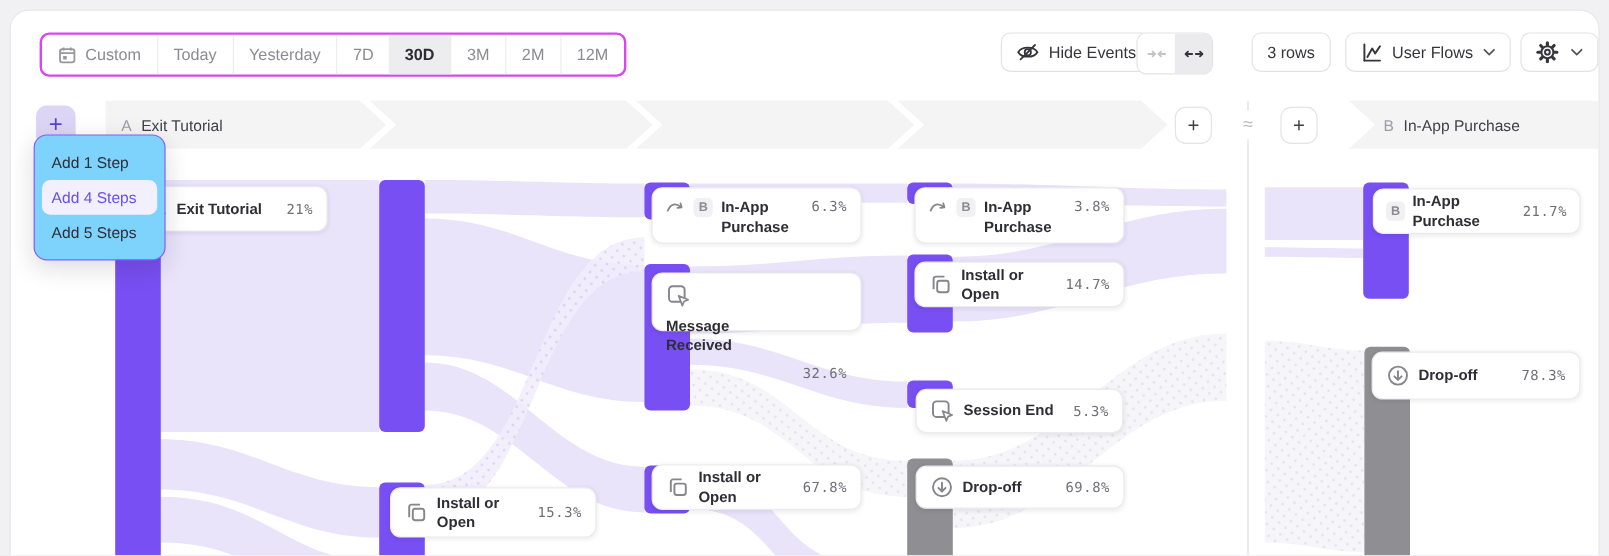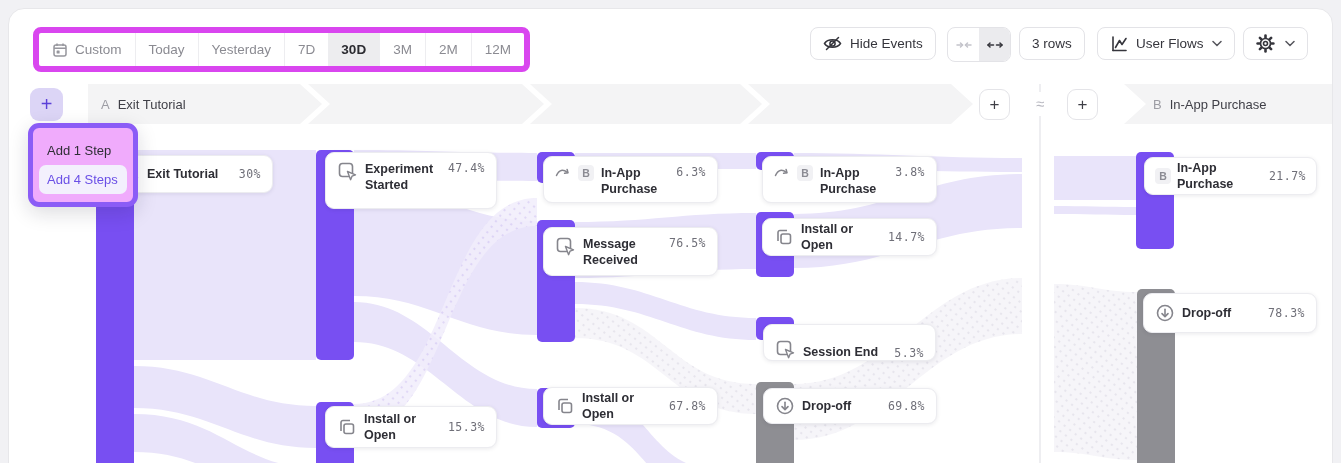--- a/index.html
+++ b/index.html
@@ -3,49 +3,49 @@
 <meta charset="utf-8">
 <style>
   html,body{margin:0;padding:0;background:#e9e9ec;}
   .stage{position:relative;width:1341px;height:463px;background:#f1f1f4;
          font-family:"Liberation Sans",sans-serif;overflow:hidden;}
   .panel{position:absolute;left:8px;top:8px;width:1325px;height:480px;background:#fff;
          border:1px solid #e7e7ea;border-radius:16px;box-sizing:border-box;}
 
   
   .dates{position:absolute;left:33px;top:27px;height:33px;display:flex;background:#fff;
-         border:6px solid #d946ef;border-radius:8px;overflow:hidden;z-index:4;}
+         border:2px solid #d946ef;border-radius:8px;overflow:hidden;z-index:4;}
   .seg{display:flex;align-items:center;gap:7px;padding:0 13px;font-size:13.5px;color:#8b8b92;
        border-right:1px solid #ededf0;white-space:nowrap;cursor:default;}
   .seg:last-child{border-right:none;}
   .seg.active{background:#ededef;color:#2c2c31;font-weight:700;padding-left:12px;}
   .btn{position:absolute;top:27px;display:flex;align-items:center;gap:8px;height:33px;background:#fff;
        border:1px solid #e3e3e7;border-radius:8px;padding:0 12px;font-size:13.5px;color:#35353c;
-       font-weight:500;box-sizing:border-box;z-index:4;white-space:nowrap;}
+       font-weight:500;box-sizing:border-box;z-index:4;white-space:nowrap;margin-left:24px;}
   .pair{position:absolute;left:947px;top:27px;height:33px;display:flex;border:1px solid #e3e3e7;
         border-radius:8px;overflow:hidden;background:#fff;z-index:4;}
   .pair .half{width:31px;display:flex;align-items:center;justify-content:center;}
   .pair .half.on{background:#ebebee;}
 
   
   .bandtxt{position:absolute;top:84px;height:40px;display:flex;align-items:center;gap:8px;
            font-size:13px;z-index:2;}
   .bandtxt .letter{color:#9d9da4;}
   .bandtxt .title{color:#3f3f47;font-weight:500;}
   .pbtn{position:absolute;top:89px;width:31px;height:31px;background:#fff;border:1px solid #e4e4e8;
         border-radius:9px;display:flex;align-items:center;justify-content:center;font-size:17px;
         color:#3f3f46;box-sizing:border-box;z-index:2;}
   .approx{position:absolute;left:1026px;top:92px;width:28px;height:24px;line-height:24px;
           text-align:center;background:#fff;font-size:15px;color:#b9b9c1;z-index:2;}
 
   
   .addbtn{position:absolute;left:30px;top:88px;width:33px;height:33px;background:#dcd5f6;
           border-radius:9px;color:#5b40d8;font-size:20px;font-weight:500;display:flex;
           align-items:center;justify-content:center;z-index:5;}
-  .menu{position:absolute;left:28px;top:123px;width:110px;background:#f0abfc;border:5px solid #8b5cf6;
+  .menu{position:absolute;left:28px;top:112px;width:110px;background:#7dd3fc;border:1px solid #8b5cf6;
         border-radius:11px;box-shadow:0 6px 20px rgba(20,20,40,.15);padding:8px 6px;z-index:6;
         box-sizing:border-box;}
   .mi{font-size:13px;color:#2e2e35;padding:7px 8px;border-radius:7px;white-space:nowrap;}
   .mi.sel{color:#6a4fe6;background:#f3f0fd;}
 
   
   .card{position:absolute;display:flex;align-items:center;gap:7px;background:#fff;
         border:1px solid #ececf0;border-radius:9px;box-shadow:0 1px 4px rgba(20,20,40,.09);
         padding:0 11px;box-sizing:border-box;z-index:3;}
   .card.top{align-items:flex-start;padding-top:8px;}
@@ -237,66 +237,59 @@
     <span>+</span>
   </div>
   <div class="approx">≈</div>
 
   <div class="addbtn">
     <span>+</span>
   </div>
   <div class="menu">
     <div class="mi">Add 1 Step</div>
     <div class="mi sel">Add 4 Steps</div>
+    <div class="mi">Add 5 Steps</div>
   </div>
 
   <div class="card" style="left:107px;top:155px;width:166px;height:38px;">
     <svg class="nicon" width="21" height="21" viewBox="0 0 21 21" fill="none" stroke="#85858c" stroke-width="1.6" stroke-linejoin="round">
       <rect x="2.5" y="2.5" width="13" height="13" rx="3"></rect>
       <path d="M10.5 10.5 L18.5 13.8 L15 15.2 L13.6 18.7 Z" fill="#fff" stroke-width="1.4"></path>
     </svg>
     <span class="lbl">Exit Tutorial</span>
-    <span class="pct">30%</span>
-  </div>
-
-  <div class="card top" style="left:325px;top:152px;width:172px;height:57px;">
-    <svg class="nicon" width="21" height="21" viewBox="0 0 21 21" fill="none" stroke="#85858c" stroke-width="1.6" stroke-linejoin="round">
-      <rect x="2.5" y="2.5" width="13" height="13" rx="3"></rect>
-      <path d="M10.5 10.5 L18.5 13.8 L15 15.2 L13.6 18.7 Z" fill="#fff" stroke-width="1.4"></path>
-    </svg>
-    <span class="lbl w86">Experiment Started</span>
-    <span class="pct">47.4%</span>
-  </div>
+    <span class="pct">21%</span>
+  </div>
+
 
   <div class="card" style="left:325px;top:406px;width:172px;height:42px;">
     <svg class="nicon" width="20" height="20" viewBox="0 0 20 20" fill="none" stroke="#85858c" stroke-width="1.6" stroke-linejoin="round">
       <path d="M4 14 V5.5 A2 2 0 0 1 6 3.5 H13"></path>
       <rect x="7" y="7" width="9.5" height="9.5" rx="2"></rect>
     </svg>
     <span class="lbl">Install or Open</span>
     <span class="pct">15.3%</span>
   </div>
 
   <div class="card top" style="left:543px;top:156px;width:175px;height:47px;">
     <svg class="nicon" width="16" height="13" viewBox="0 0 16 13" fill="none" stroke="#85858c" stroke-width="1.5" stroke-linecap="round">
       <path d="M1.5 10.5 C4 4.5 8 4 12.5 7.5"></path>
       <path d="M13 7.8 L9.6 8.3 M13 7.8 L12.1 4.5"></path>
     </svg>
     <span class="bbadge">B</span>
     <span class="lbl w64">In-App Purchase</span>
     <span class="pct">6.3%</span>
   </div>
 
-  <div class="card top" style="left:543px;top:227px;width:175px;height:49px;">
+  <div class="card top" style="left:543px;top:227px;width:175px;height:49px;flex-direction:column;">
     <svg class="nicon" width="21" height="21" viewBox="0 0 21 21" fill="none" stroke="#85858c" stroke-width="1.6" stroke-linejoin="round">
       <rect x="2.5" y="2.5" width="13" height="13" rx="3"></rect>
       <path d="M10.5 10.5 L18.5 13.8 L15 15.2 L13.6 18.7 Z" fill="#fff" stroke-width="1.4"></path>
     </svg>
     <span class="lbl w86">Message Received</span>
-    <span class="pct">76.5%</span>
+    <span class="pct">32.6%</span>
   </div>
 
   <div class="card" style="left:543px;top:387px;width:175px;height:38px;">
     <svg class="nicon" width="20" height="20" viewBox="0 0 20 20" fill="none" stroke="#85858c" stroke-width="1.6" stroke-linejoin="round">
       <path d="M4 14 V5.5 A2 2 0 0 1 6 3.5 H13"></path>
       <rect x="7" y="7" width="9.5" height="9.5" rx="2"></rect>
     </svg>
     <span class="lbl">Install or Open</span>
     <span class="pct">67.8%</span>
   </div>
@@ -313,21 +306,21 @@
 
   <div class="card" style="left:762px;top:218px;width:175px;height:38px;">
     <svg class="nicon" width="20" height="20" viewBox="0 0 20 20" fill="none" stroke="#85858c" stroke-width="1.6" stroke-linejoin="round">
       <path d="M4 14 V5.5 A2 2 0 0 1 6 3.5 H13"></path>
       <rect x="7" y="7" width="9.5" height="9.5" rx="2"></rect>
     </svg>
     <span class="lbl">Install or Open</span>
     <span class="pct">14.7%</span>
   </div>
 
-  <div class="card" style="left:763px;top:324px;width:173px;height:37px;align-items:flex-end;">
+  <div class="card" style="left:763px;top:324px;width:173px;height:37px;">
     <svg class="nicon" width="21" height="21" viewBox="0 0 21 21" fill="none" stroke="#85858c" stroke-width="1.6" stroke-linejoin="round">
       <rect x="2.5" y="2.5" width="13" height="13" rx="3"></rect>
       <path d="M10.5 10.5 L18.5 13.8 L15 15.2 L13.6 18.7 Z" fill="#fff" stroke-width="1.4"></path>
     </svg>
     <span class="lbl">Session End</span>
     <span class="pct">5.3%</span>
   </div>
 
   <div class="card" style="left:763px;top:388px;width:174px;height:36px;">
     <svg class="nicon" width="20" height="20" viewBox="0 0 20 20" fill="none" stroke="#85858c" stroke-width="1.6" stroke-linecap="round" stroke-linejoin="round">

